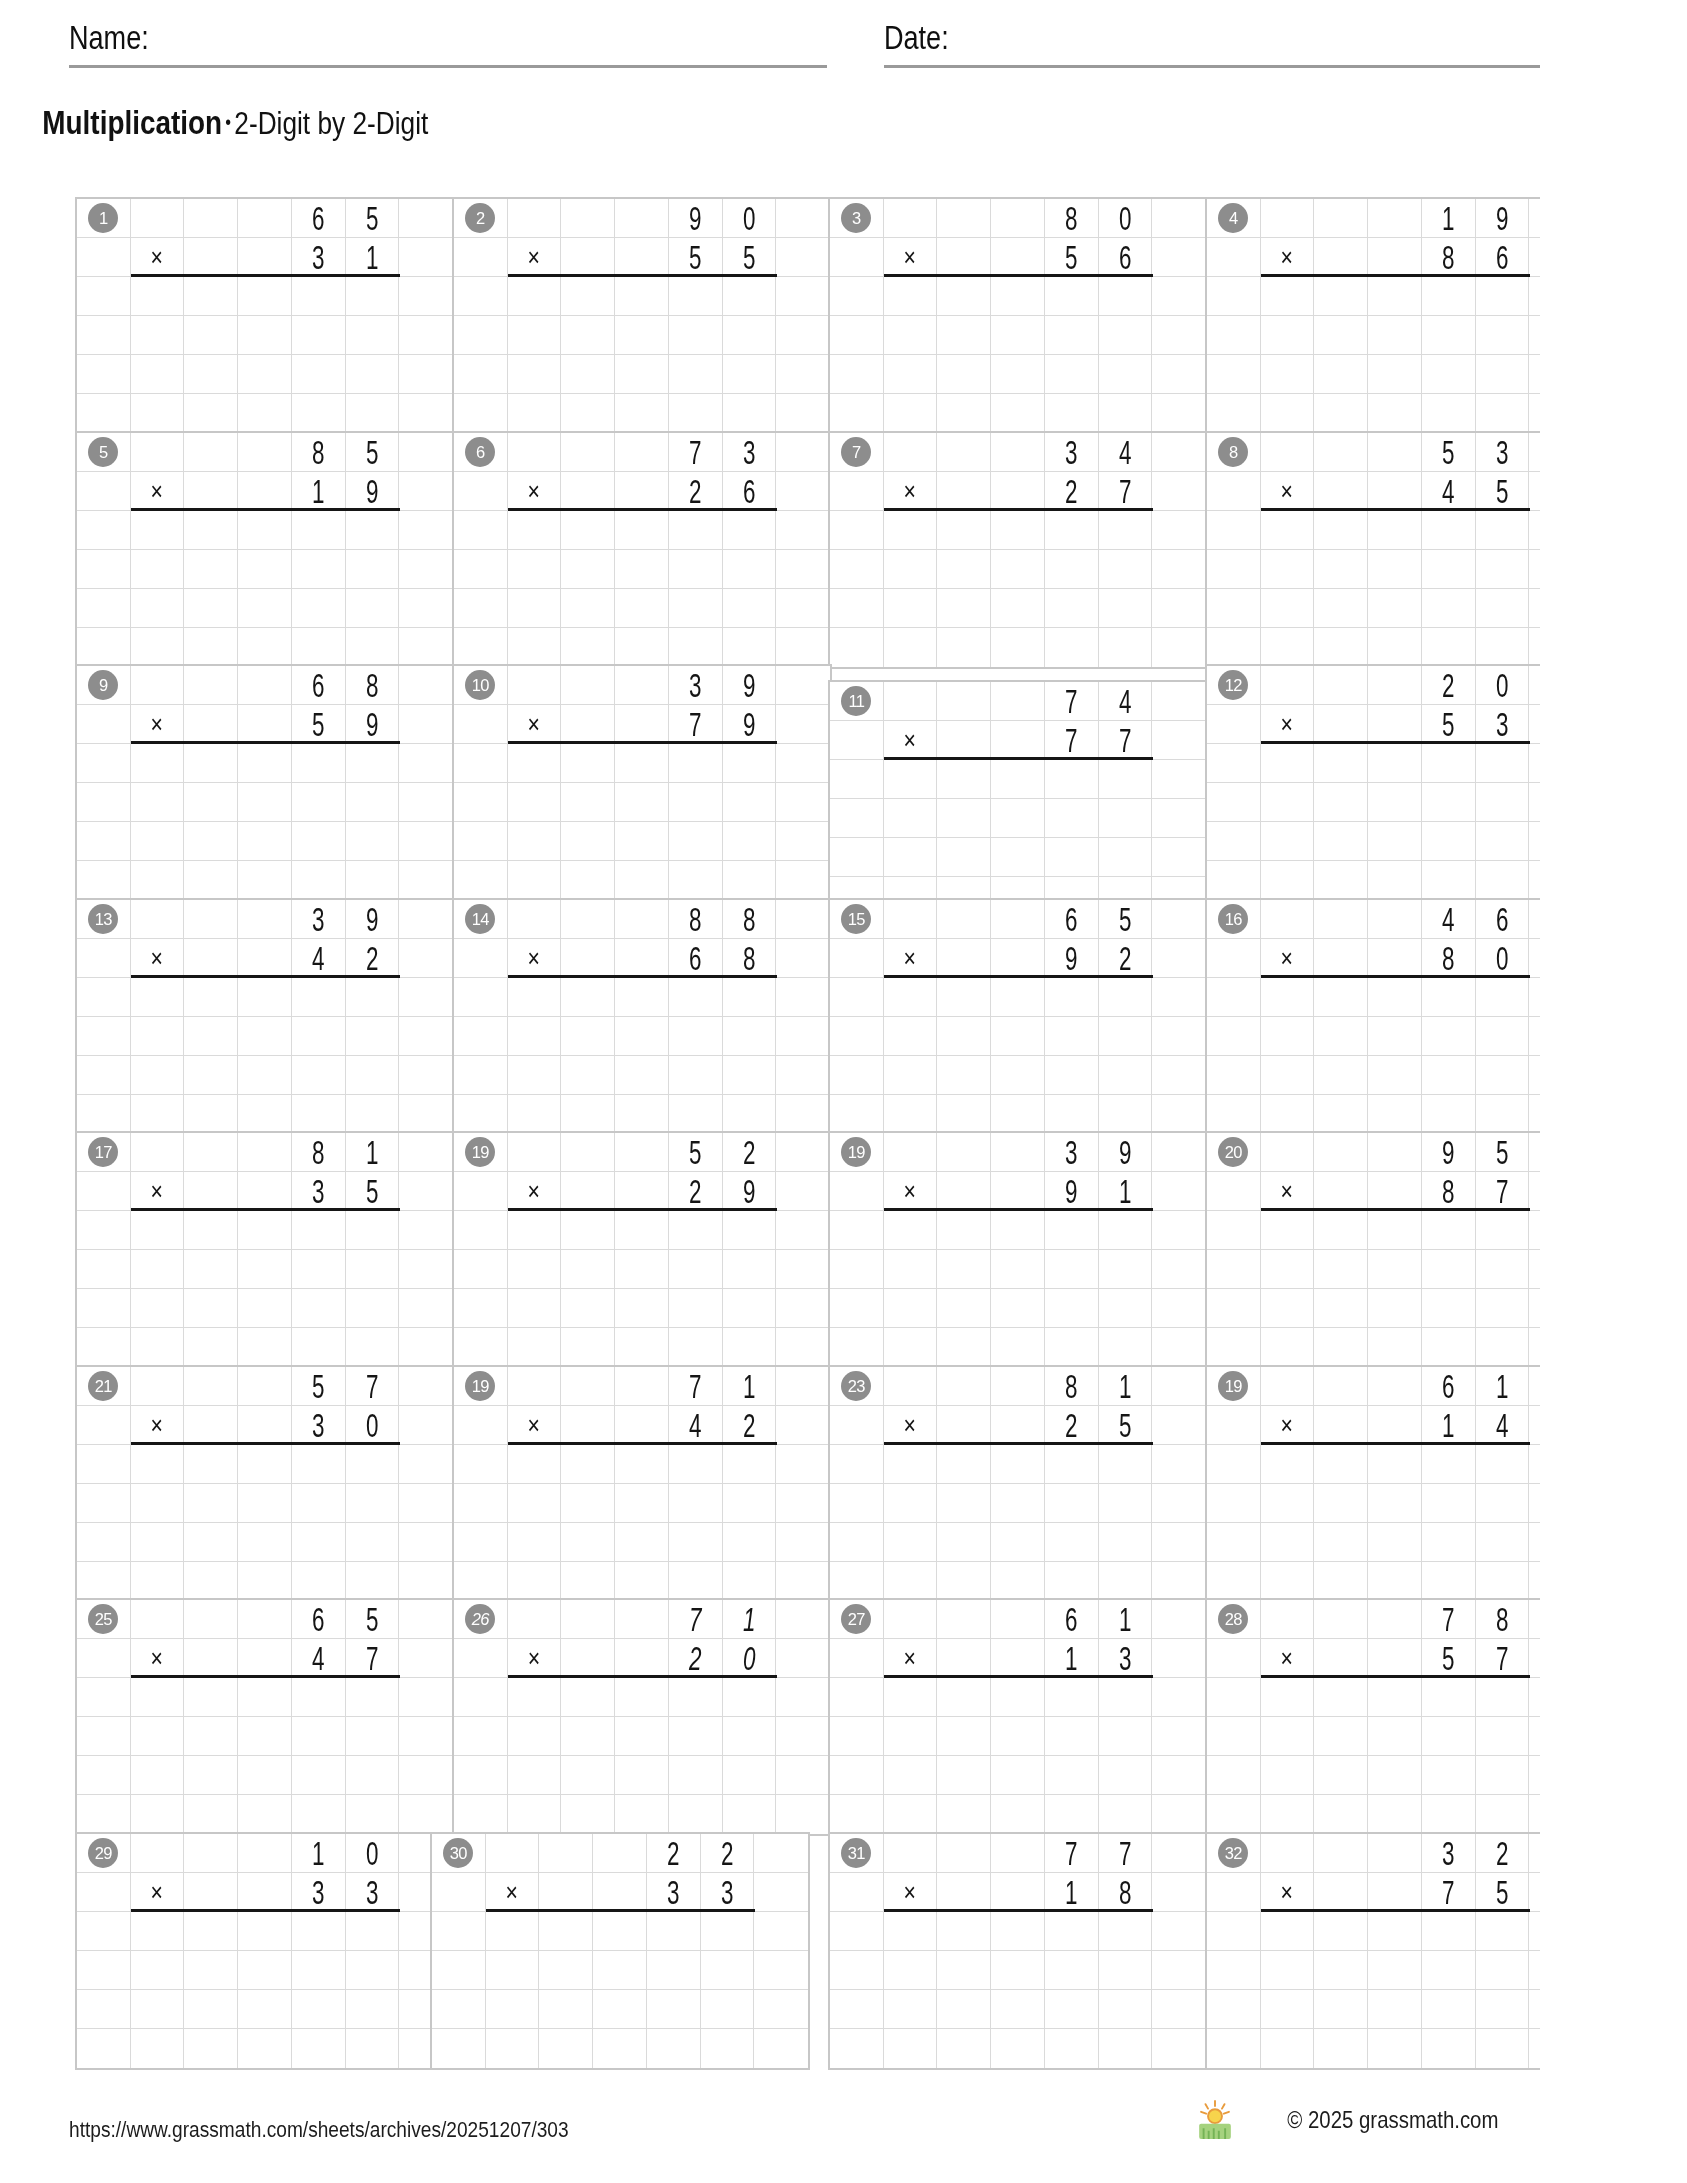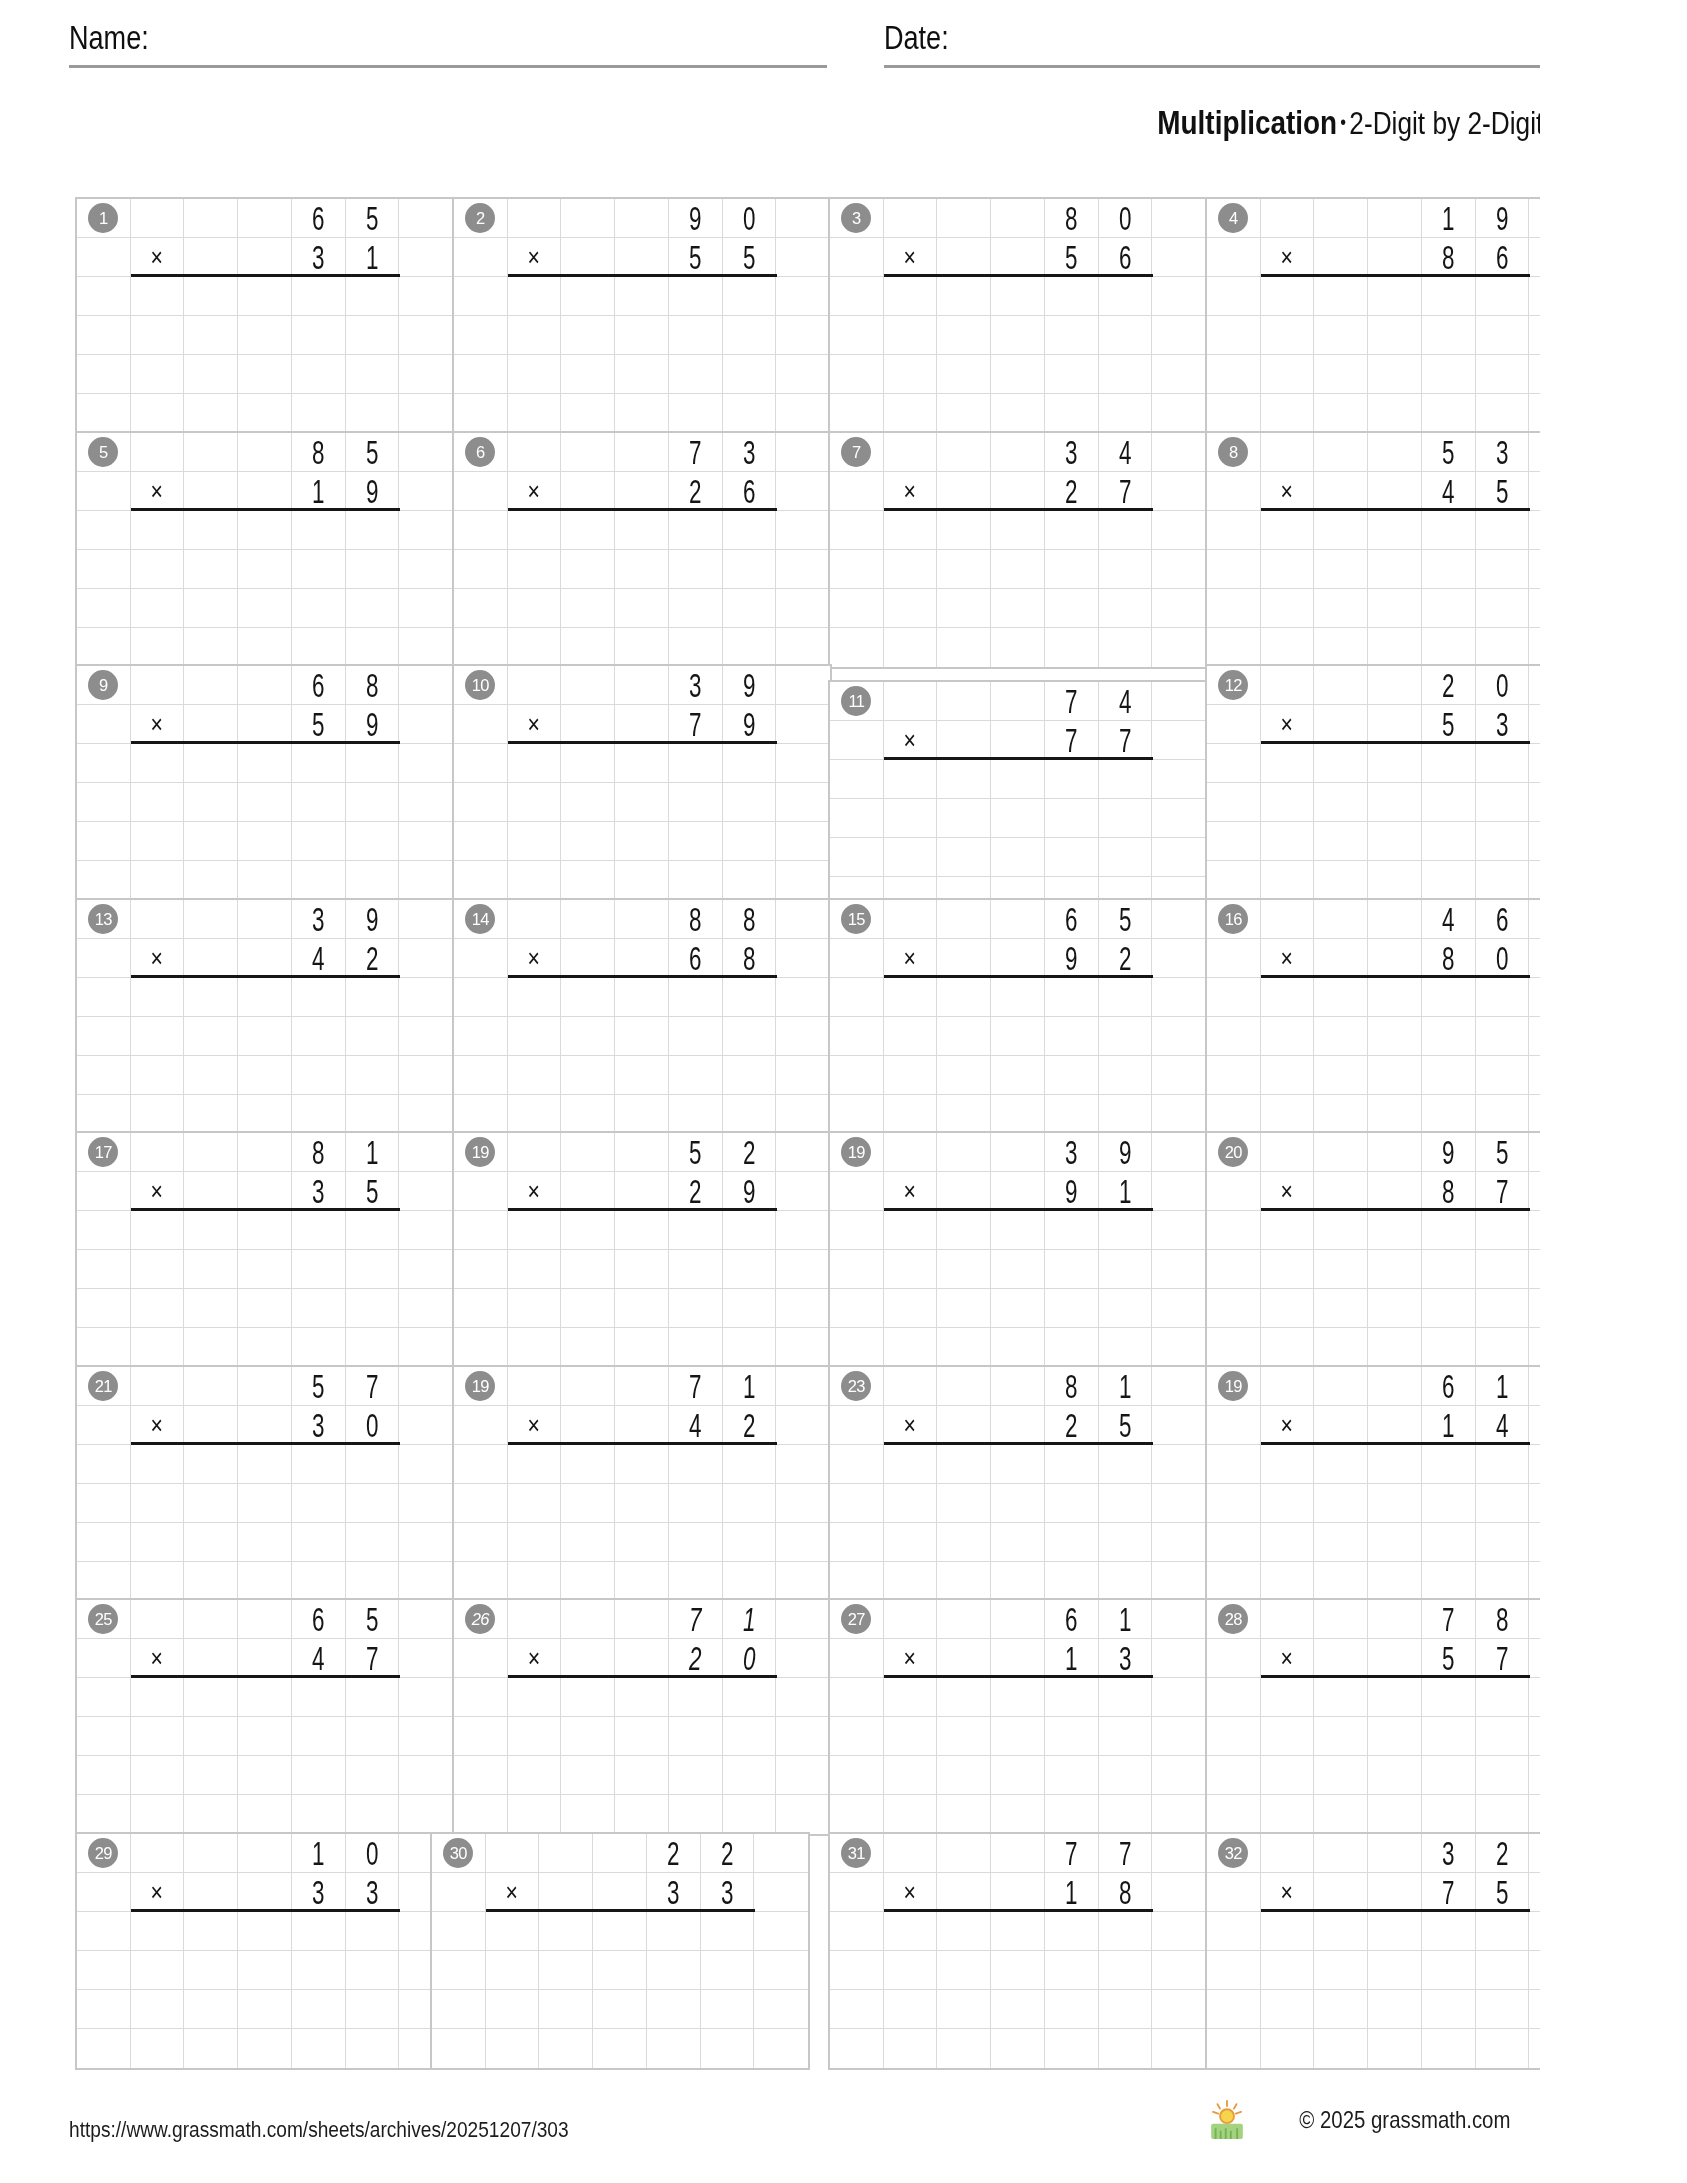--- a/index.html
+++ b/index.html
@@ -3,21 +3,21 @@
 <meta charset="utf-8">
 <style>
   html,body{margin:0;padding:0;background:#fff;}
   .page{position:relative;width:1540px;height:2183px;background:#fff;color:#111;
         font-family:"Liberation Sans",sans-serif;overflow:hidden;}
 
   
   .hdr-label{position:absolute;top:18.5px;font-size:33px;color:#0f0f0f;
              transform:scaleX(0.82);transform-origin:left top;white-space:nowrap;}
   .hline{position:absolute;top:65px;height:2.6px;background:var(--header-underline,#9a9a9a);}
-  .title-row{position:absolute;top:103px;left:0;width:100%;text-align:right;white-space:nowrap;margin-left:46px;}
+  .title-row{position:absolute;top:103px;left:0;width:100%;text-align:left;white-space:nowrap;}
   .title-inner{display:inline-block;transform:scaleX(0.82);transform-origin:center top;}
   .t-bold{font-size:34px;font-weight:bold;}
   .t-sep{font-size:20px;vertical-align:5.3px;padding:0 4px;}
   .t-sub{font-size:32px;}
 
   
   .gridwrap{position:absolute;left:0;top:0;width:100%;height:100%;}
   .block{position:absolute;width:376px;height:234px;background:#fff;
          display:grid;grid-template-columns:repeat(7,1fr);grid-template-rows:repeat(6,1fr);
          box-shadow:0 0 0 2px var(--block-border,#c7c7c7);}
@@ -31,21 +31,21 @@
   .badge{width:30px;height:30px;border-radius:50%;
          background:var(--badge-bg,#8d8d8d);color:var(--badge-text,#fff);
          display:flex;align-items:center;justify-content:center;
          font-size:16.5px;letter-spacing:-0.7px;}
   .ansline{position:absolute;left:54px;top:75px;width:269px;height:3.3px;
            background:var(--answer-line,#161616);}
 
   
   .furl{position:absolute;left:69px;top:2117px;font-size:22.5px;color:#1c1c1c;
         transform:scaleX(0.85);transform-origin:left top;white-space:nowrap;}
-  .fright{position:absolute;right:30px;top:2099px;display:flex;align-items:center;gap:16px;}
+  .fright{position:absolute;right:42px;top:2099px;display:flex;align-items:center;gap:16px;}
   .fcopy{font-size:24px;color:#1c1c1c;transform:scaleX(0.85);transform-origin:right center;white-space:nowrap;}
 </style>
 </head>
 <body>
 
 <div class="page">
 
   <div class="hdr-label" style="left:69px;">Name:</div>
   <div class="hline" style="left:69px;width:758px;"></div>
 

